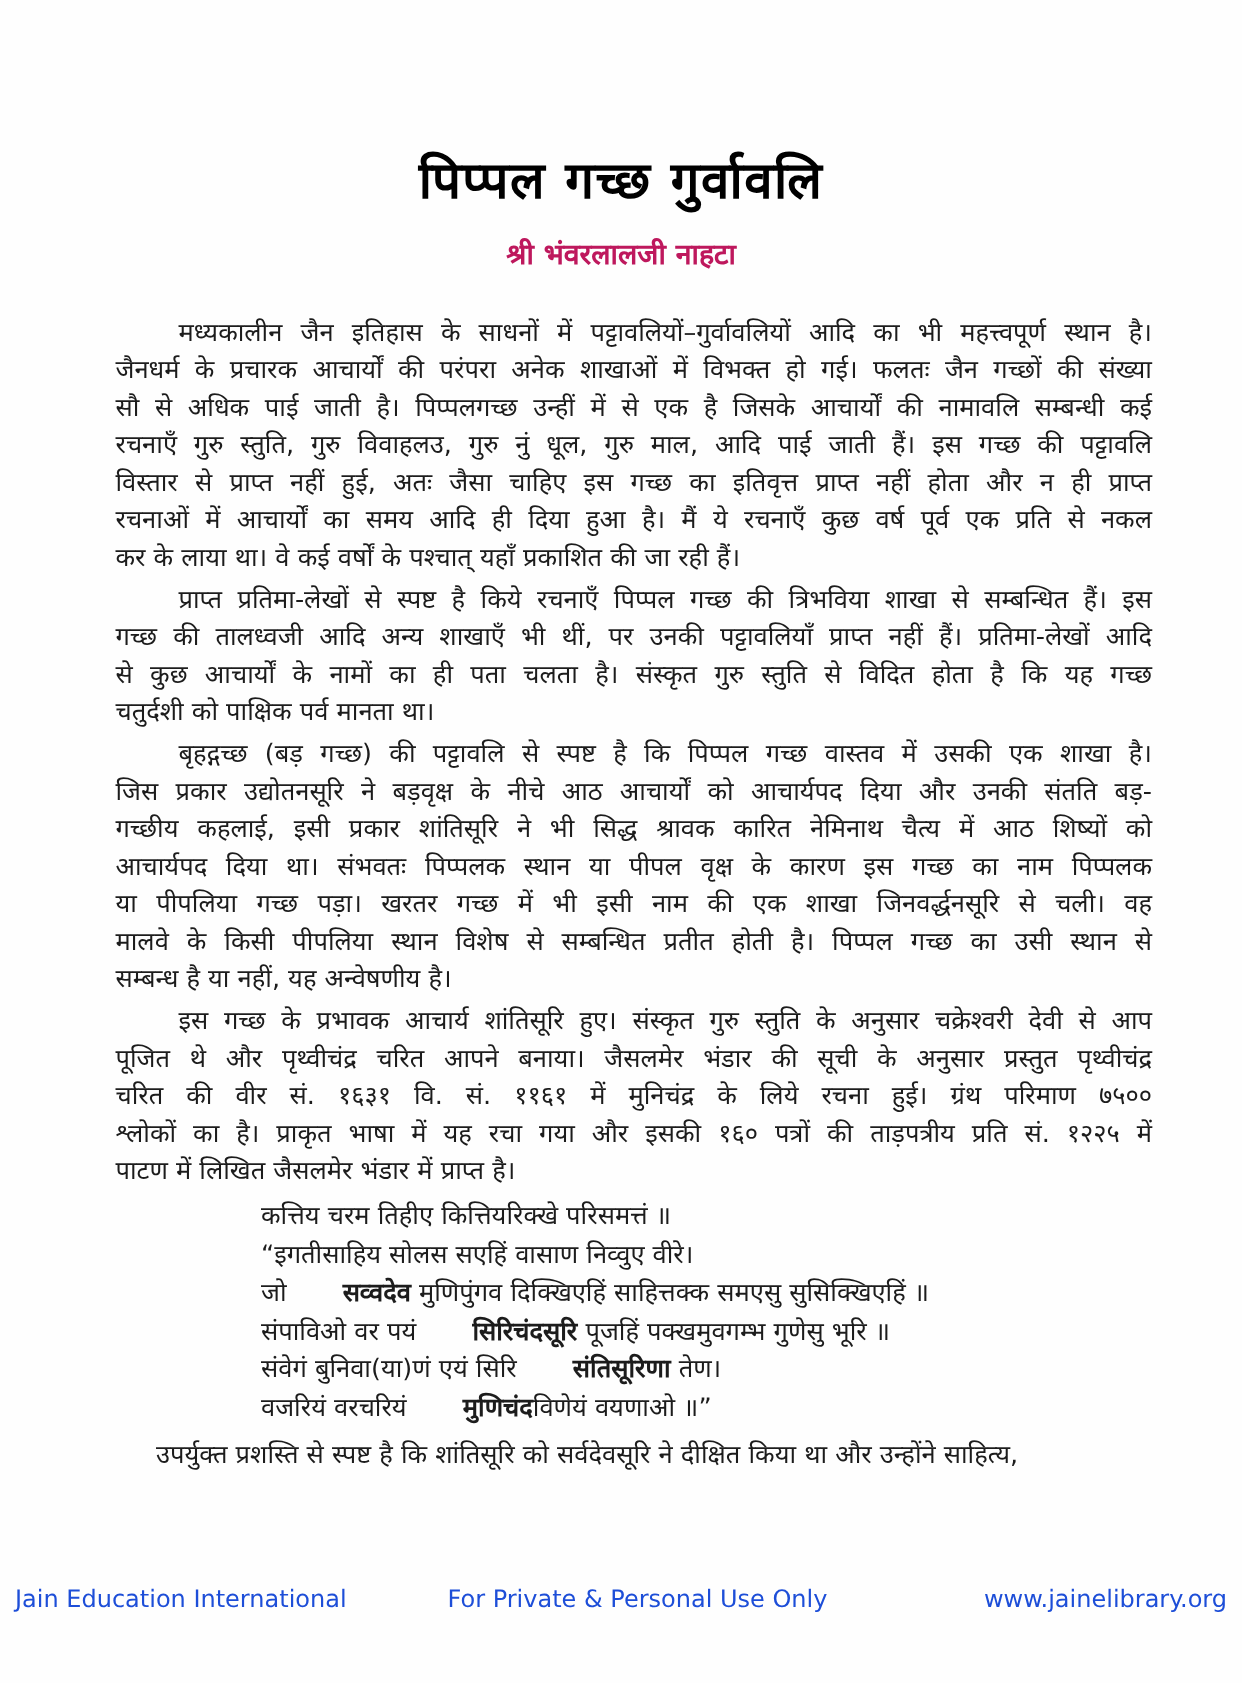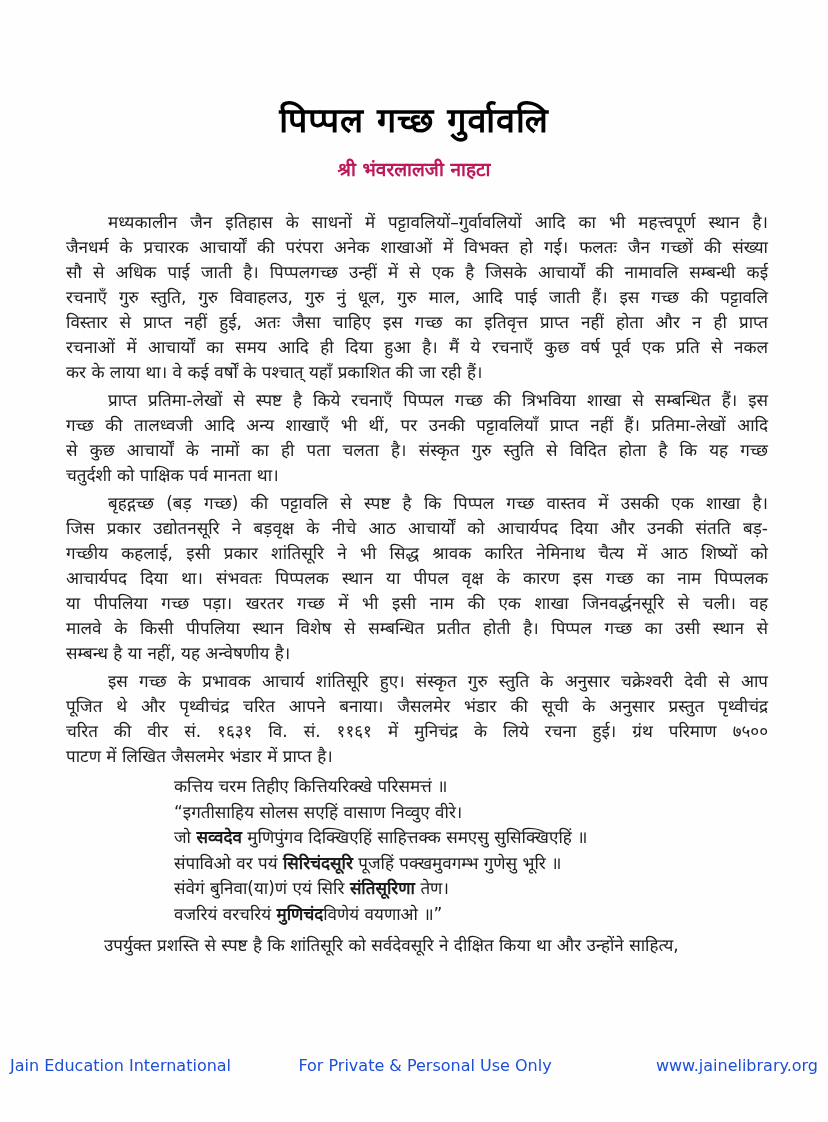--- a/index.html
+++ b/index.html
@@ -33,35 +33,35 @@
     font-weight:bold;
     color:#be185d;
   }
   .content{
     position:absolute;
     top:210px; left:62px;
     width:706px;
     font-size:17px;
     line-height:25px;
   }
-  .para{margin:0 0 3px 4px;}
+  .para{margin:0 0 3px 15px;}
   .para .line{
     text-align:justify;
     text-align-last:justify;
     white-space:nowrap;
   }
   .para div.line:first-of-type{text-indent:42px;}
   .para div.line:last-of-type{text-align-last:left;white-space:normal;}
   .verse{
     margin:5px 0 0 112px;
     line-height:25.5px;
     font-size:17px;
   }
   .verse .line{white-space:nowrap;}
-  .verse b{font-weight:bold;}
+  .verse b{font-weight:bold;margin-left:32px;}
   .closing{
     margin-top:6px;
     text-indent:42px;
   }
   .footer{
     position:absolute;
     left:0; right:0; top:1056px;
     height:20px;
     font-size:16px;
     color:#1d4ed8;
@@ -108,20 +108,21 @@
         <div class="line">या पीपलिया गच्छ पड़ा। खरतर गच्छ में भी इसी नाम की एक शाखा जिनवर्द्धनसूरि से चली। वह</div>
         <div class="line">मालवे के किसी पीपलिया स्थान विशेष से सम्बन्धित प्रतीत होती है। पिप्पल गच्छ का उसी स्थान से</div>
         <div class="line">सम्बन्ध है या नहीं, यह अन्वेषणीय है।</div>
       </div>
 
     <div class="para">
 
     <div class="line">इस गच्छ के प्रभावक आचार्य शांतिसूरि हुए। संस्कृत गुरु स्तुति के अनुसार चक्रेश्वरी देवी से आप</div>
         <div class="line">पूजित थे और पृथ्वीचंद्र चरित आपने बनाया। जैसलमेर भंडार की सूची के अनुसार प्रस्तुत पृथ्वीचंद्र</div>
         <div class="line">चरित की वीर सं. १६३१ वि. सं. ११६१ में मुनिचंद्र के लिये रचना हुई। ग्रंथ परिमाण ७५००</div>
+        <div class="line">श्लोकों का है। प्राकृत भाषा में यह रचा गया और इसकी १६० पत्रों की ताड़पत्रीय प्रति सं. १२२५ में</div>
         <div class="line">पाटण में लिखित जैसलमेर भंडार में प्राप्त है।</div>
       </div>
 
     <div class="verse">
 
     <div class="line">कत्तिय चरम तिहीए कित्तियरिक्खे परिसमत्तं ॥</div>
         <div class="line">“इगतीसाहिय सोलस सएहिं वासाण निव्वुए वीरे।</div>
         <div class="line">जो <b>सव्वदेव</b> मुणिपुंगव दिक्खिएहिं साहित्तक्क समएसु सुसिक्खिएहिं ॥</div>
         <div class="line">संपाविओ वर पयं <b>सिरिचंदसूरि</b> पूजहिं पक्खमुवगम्भ गुणेसु भूरि ॥</div>
         <div class="line">संवेगं बुनिवा(या)णं एयं सिरि <b>संतिसूरिणा</b> तेण।</div>

